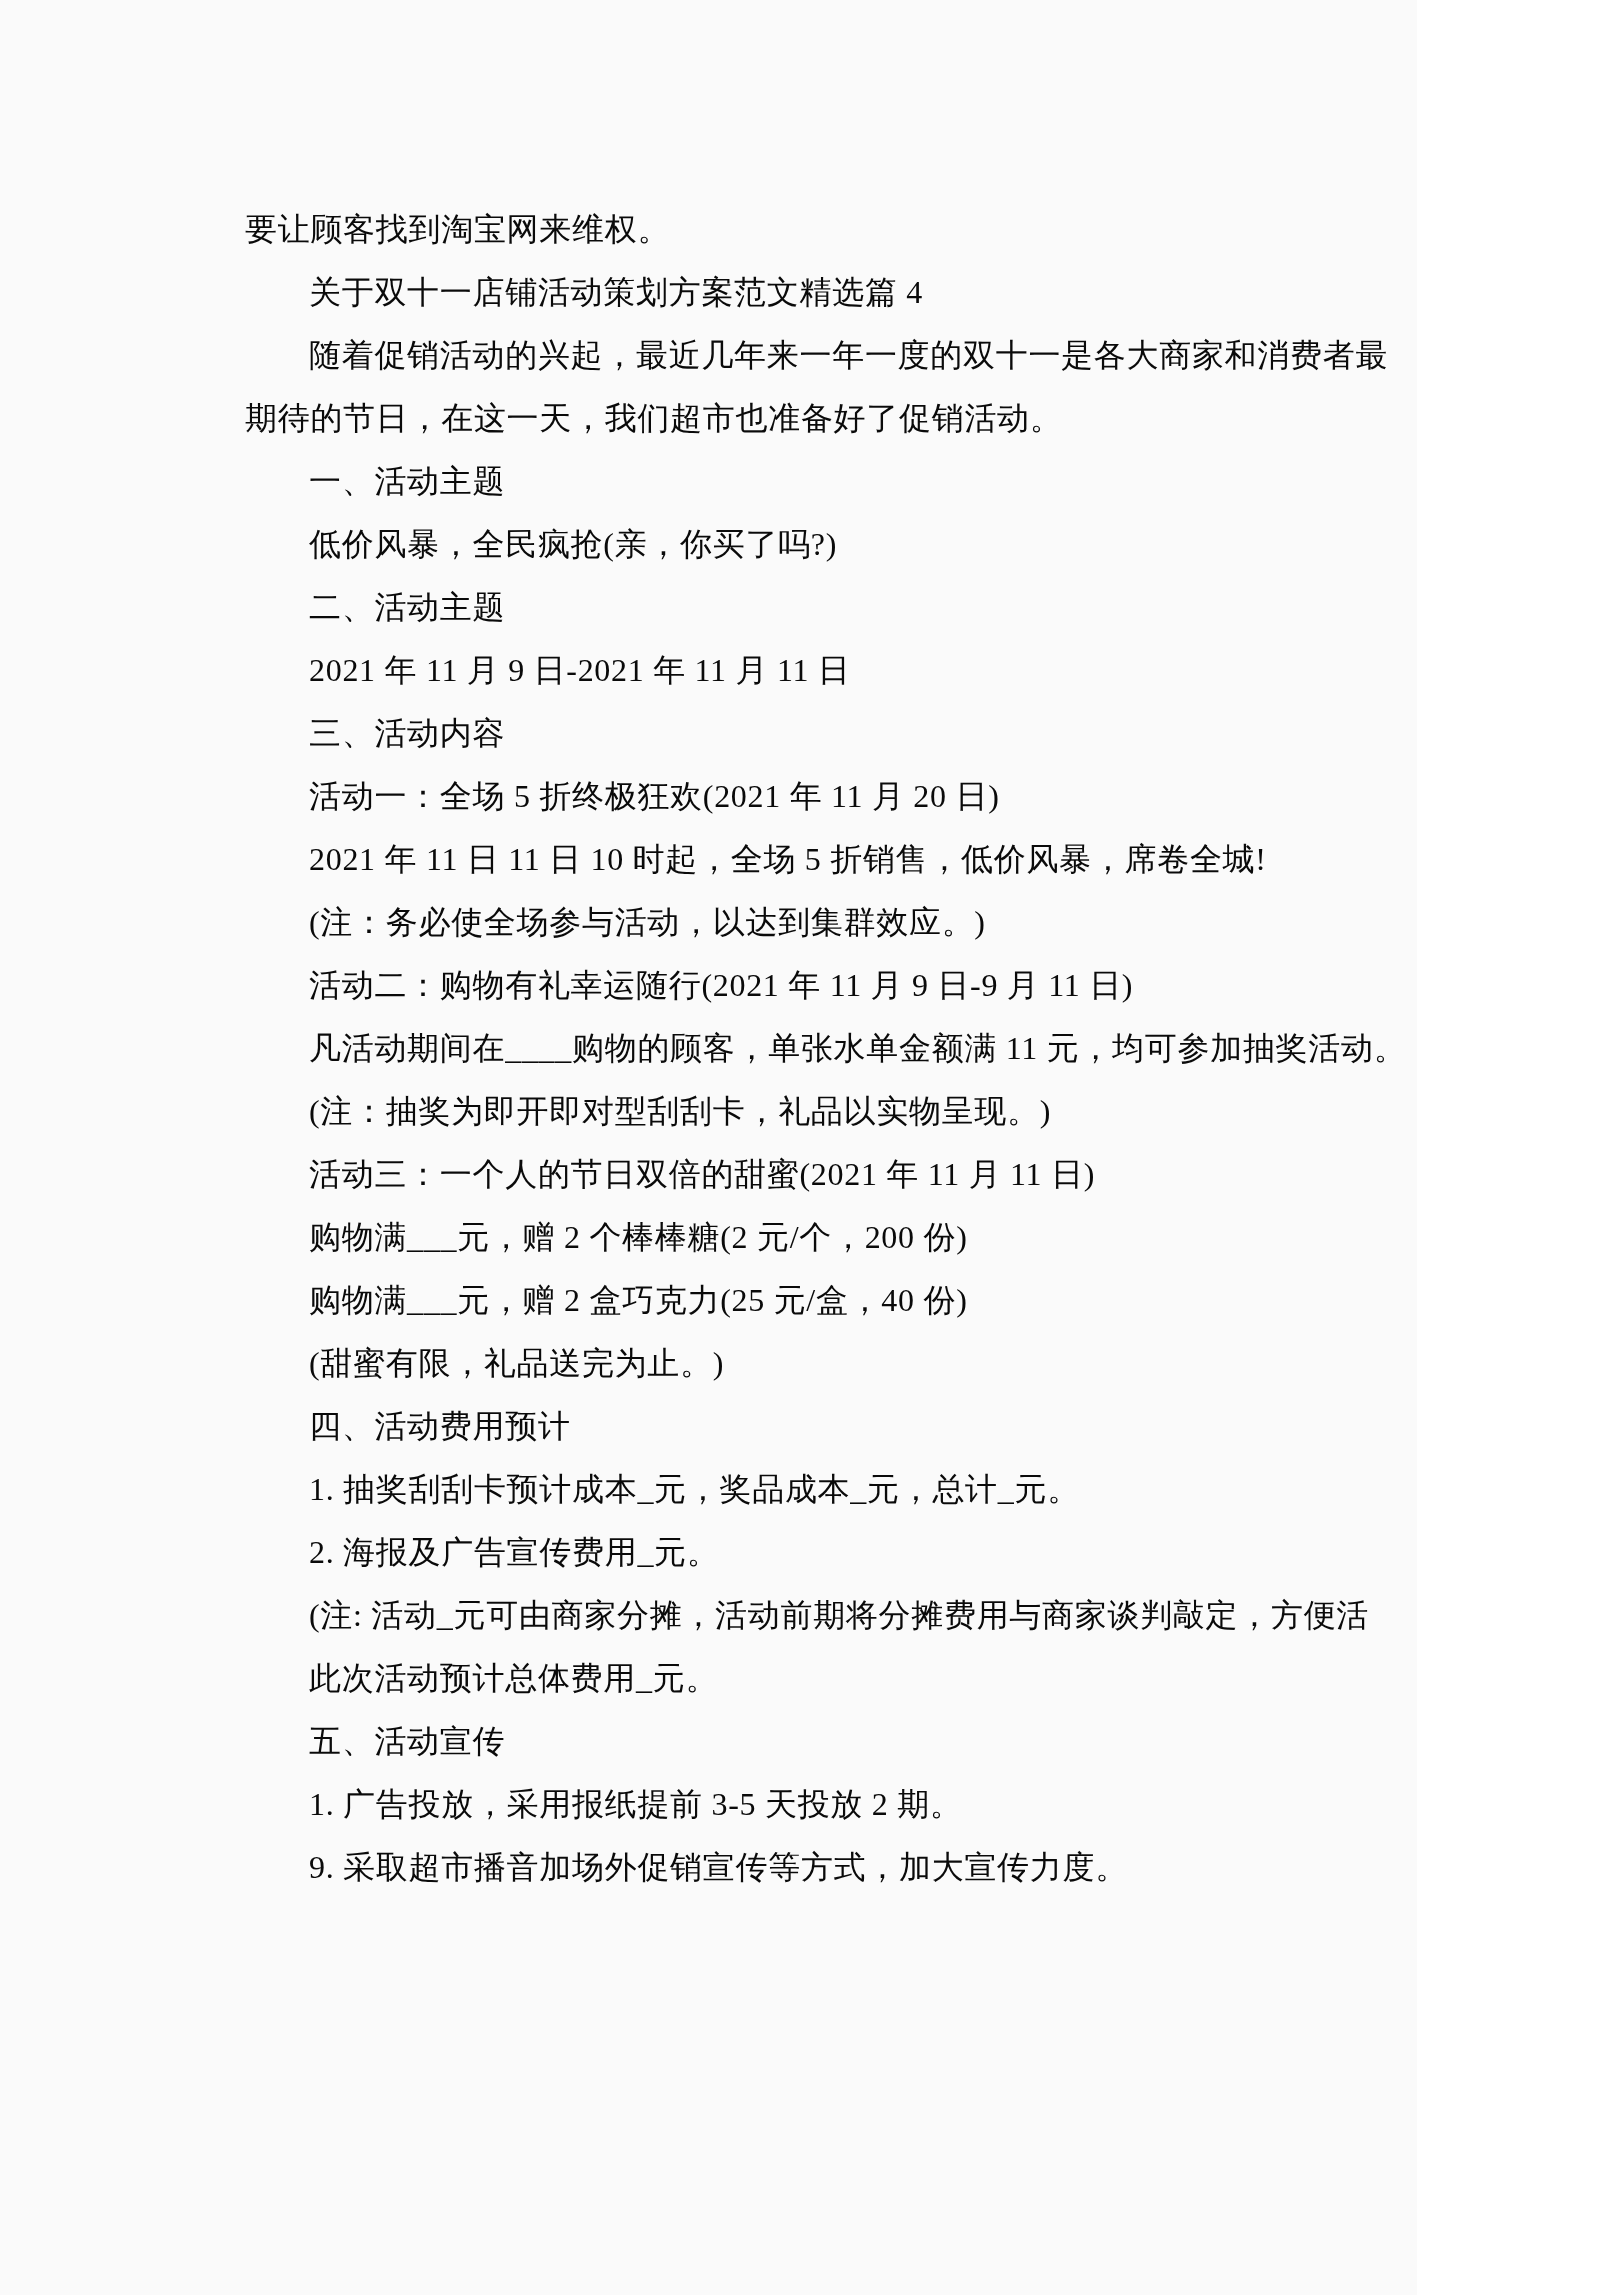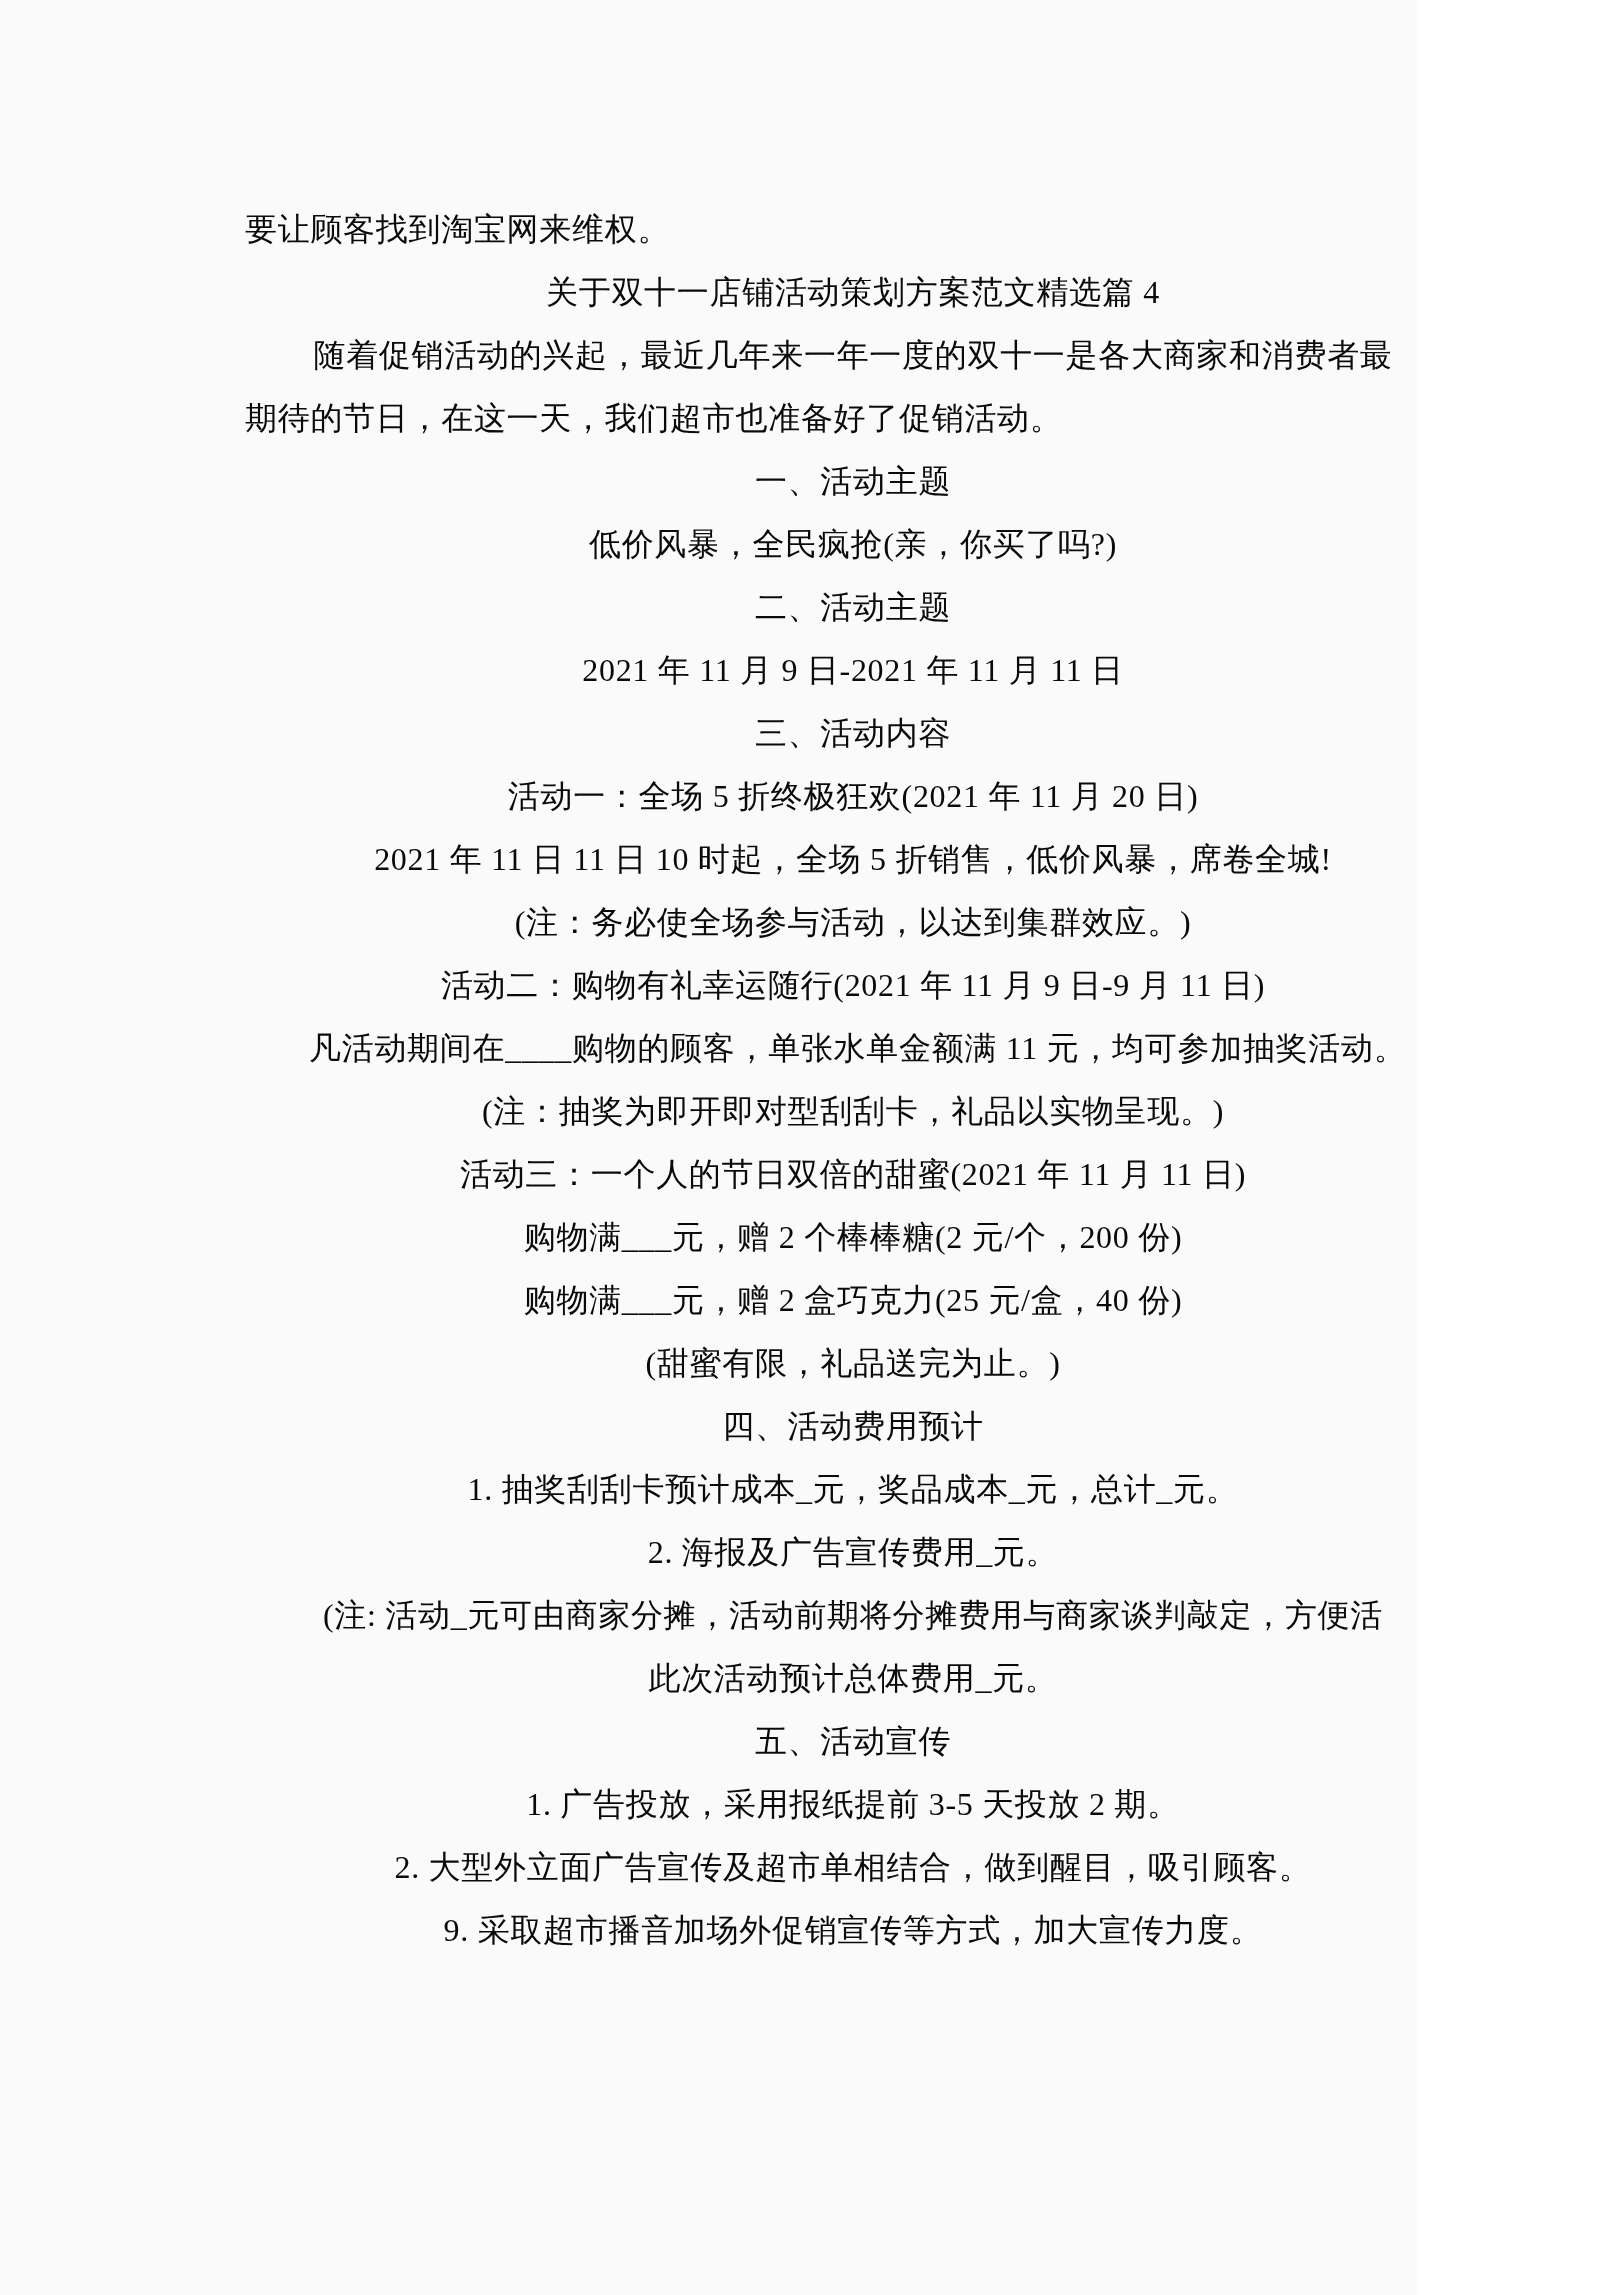--- a/index.html
+++ b/index.html
@@ -20,21 +20,20 @@
   }
   .line{
     font-size:32px;
     line-height:63px;
     letter-spacing:0.7px;
     white-space:nowrap;
     font-weight:400;
   }
   .ind{
     padding-left:64px;
-    text-align:center;
   }
 </style>
 </head>
 <body>
 
 <div class="page">
   <div class="textblock">
     <div class="line">要让顾客找到淘宝网来维权。</div>
     <div class="line ind">关于双十一店铺活动策划方案范文精选篇 4</div>
     <div class="line ind">随着促销活动的兴起，最近几年来一年一度的双十一是各大商家和消费者最</div>
@@ -54,17 +53,16 @@
     <div class="line ind">购物满___元，赠 2 个棒棒糖(2 元/个，200 份)</div>
     <div class="line ind">购物满___元，赠 2 盒巧克力(25 元/盒，40 份)</div>
     <div class="line ind">(甜蜜有限，礼品送完为止。)</div>
     <div class="line ind">四、活动费用预计</div>
     <div class="line ind">1. 抽奖刮刮卡预计成本_元，奖品成本_元，总计_元。</div>
     <div class="line ind">2. 海报及广告宣传费用_元。</div>
     <div class="line ind">(注: 活动_元可由商家分摊，活动前期将分摊费用与商家谈判敲定，方便活</div>
     <div class="line ind">此次活动预计总体费用_元。</div>
     <div class="line ind">五、活动宣传</div>
     <div class="line ind">1. 广告投放，采用报纸提前 3-5 天投放 2 期。</div>
-    <div class="line ind">2. 大型外立面广告宣传及超市单相结合，做到醒目，吸引顾客。</div>
     <div class="line ind">9. 采取超市播音加场外促销宣传等方式，加大宣传力度。</div>
   </div>
 </div>
 
 
 </body></html>

